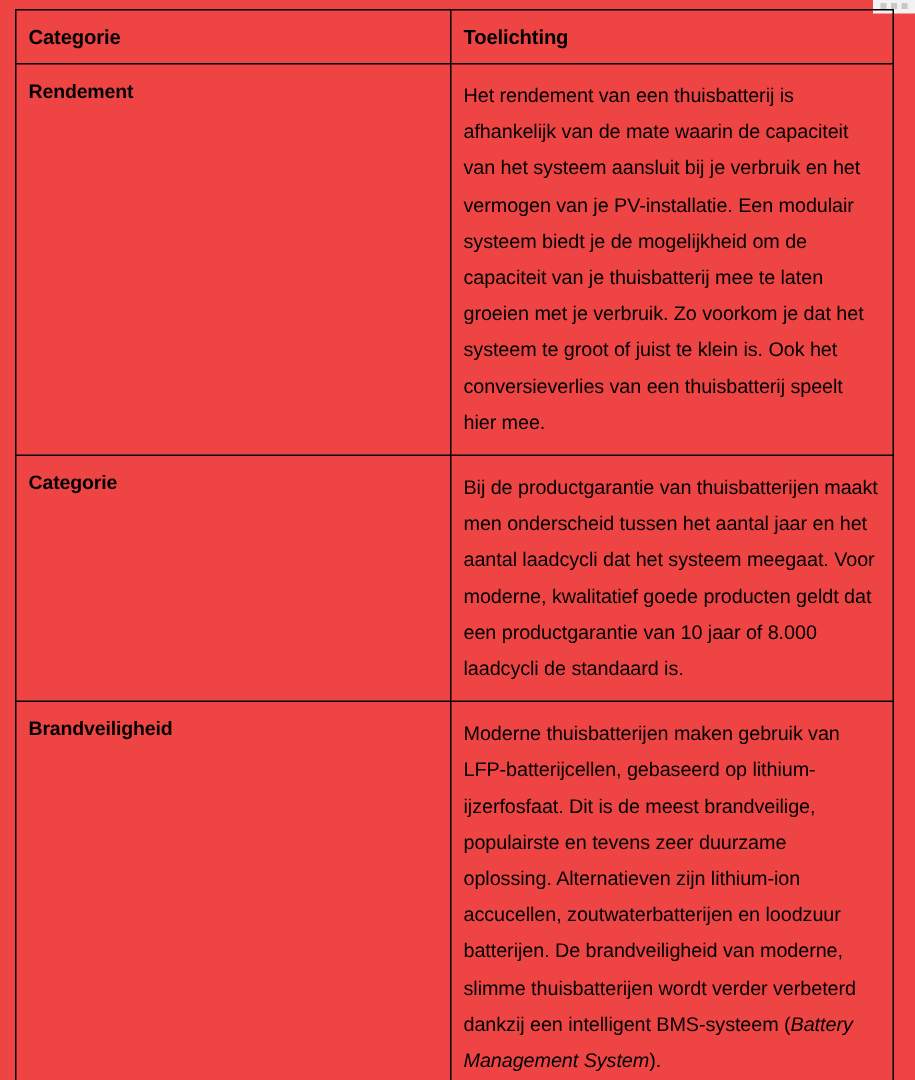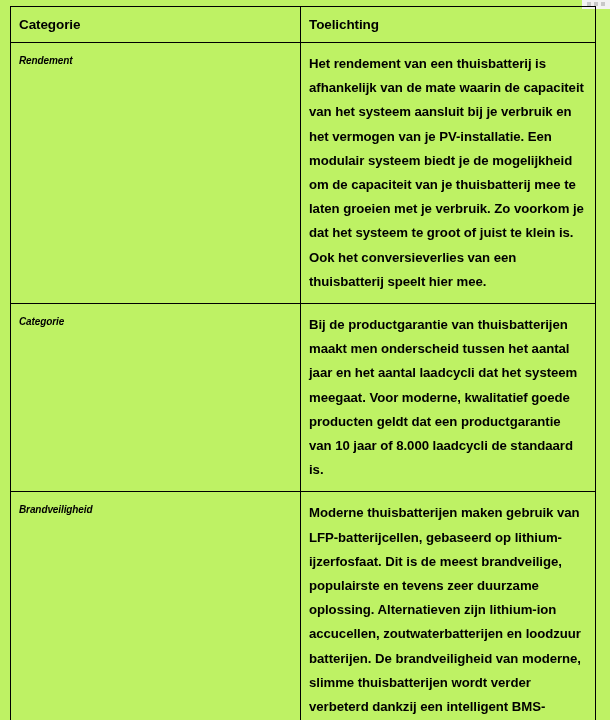--- a/index.html
+++ b/index.html
@@ -14,21 +14,21 @@
     font-family: "Liberation Sans", sans-serif;
     color: #000000;
     position: relative;
   }
   .page {
     position: absolute;
     left: 0;
     top: 0;
     width: 610px;
     height: 720px;
-    background: #bef264;
+    background: #ef4444;
   }
   .corner-artifact {
     position: absolute;
     right: 0;
     top: 0;
     width: 28px;
     height: 9px;
     background: #f2f2f2;
   }
   .corner-artifact .dot {
@@ -60,30 +60,29 @@
   col.col-category { width: 290px; }
   col.col-explanation { width: 295px; }
 
   .th-cell {
     font-size: 13.5px;
     font-weight: bold;
     line-height: 17px;
     letter-spacing: -0.1px;
   }
   .category-cell {
-    font-size: 10px;
+    font-size: 13px;
     font-weight: bold;
     line-height: 17px;
     letter-spacing: -0.1px;
     padding-top: 10px;
-    font-style: italic;
   }
   .explanation-cell {
     font-size: 13.2px;
-    font-weight: bold;
+    font-weight: normal;
     line-height: 24.2px;
     letter-spacing: -0.05px;
     padding-top: 8px;
     padding-bottom: 10px;
   }
   .explanation-cell em,
   .explanation-cell .italic {
     font-style: italic;
   }
   tr.row-rendement td { height: 178px; }

